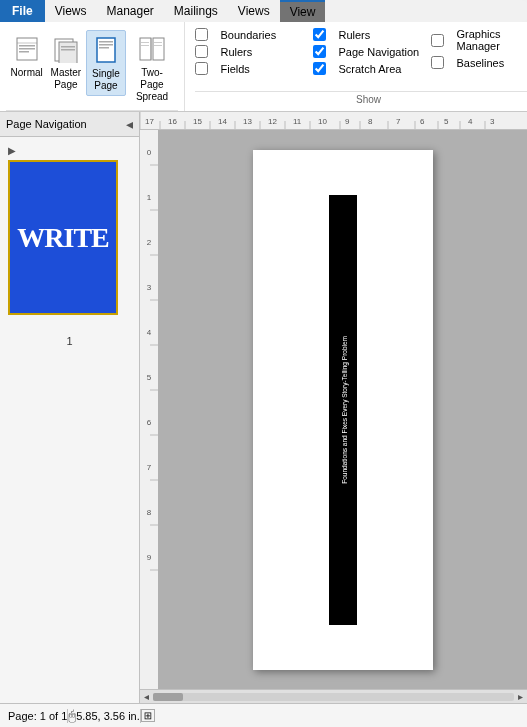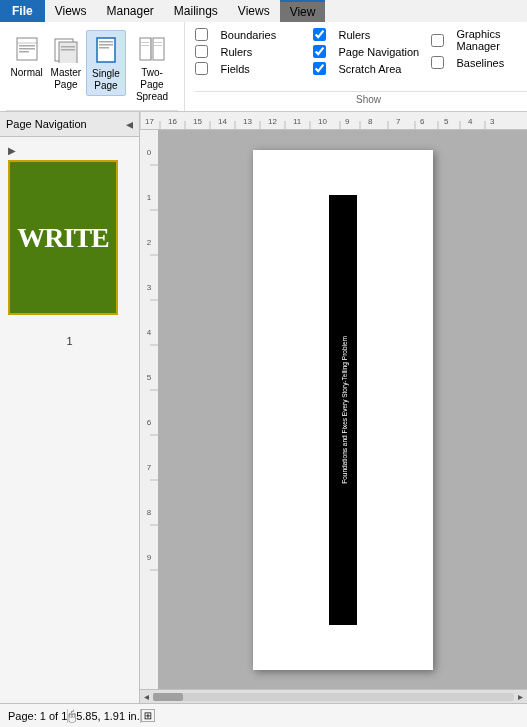--- a/index.html
+++ b/index.html
@@ -133,21 +133,21 @@
       overflow-y: auto;
       flex: 1;
     }
     .page-nav-arrow {
       font-size: 10px;
       color: #555;
       margin-bottom: 4px;
     }
     .page-thumbnail {
       border: 2px solid #c8a000;
-      background: #4d7c0f;
+      background: #1d4ed8;
       width: 110px;
       height: 155px;
       display: flex;
       flex-direction: column;
       align-items: center;
       justify-content: center;
       cursor: pointer;
       margin-bottom: 20px;
     }
     .page-num {
@@ -493,16 +493,16 @@
       </div>
       <span class="scrollbar-arrow">▸</span>
     </div>
   </div>
 </div>
 
 <div class="status-bar">
   <span>Page: 1 of 1</span>
   <div class="status-divider"></div>
   <span style="font-size:13px;">🖰</span>
-  <span>5.85, 1.91 in.</span>
+  <span>5.85, 3.56 in.</span>
   <div class="status-divider"></div>
   <span style="font-size:10px;border:1px solid #aaa;padding:0 2px;">⊞</span>
 </div>
 
 </body></html>

